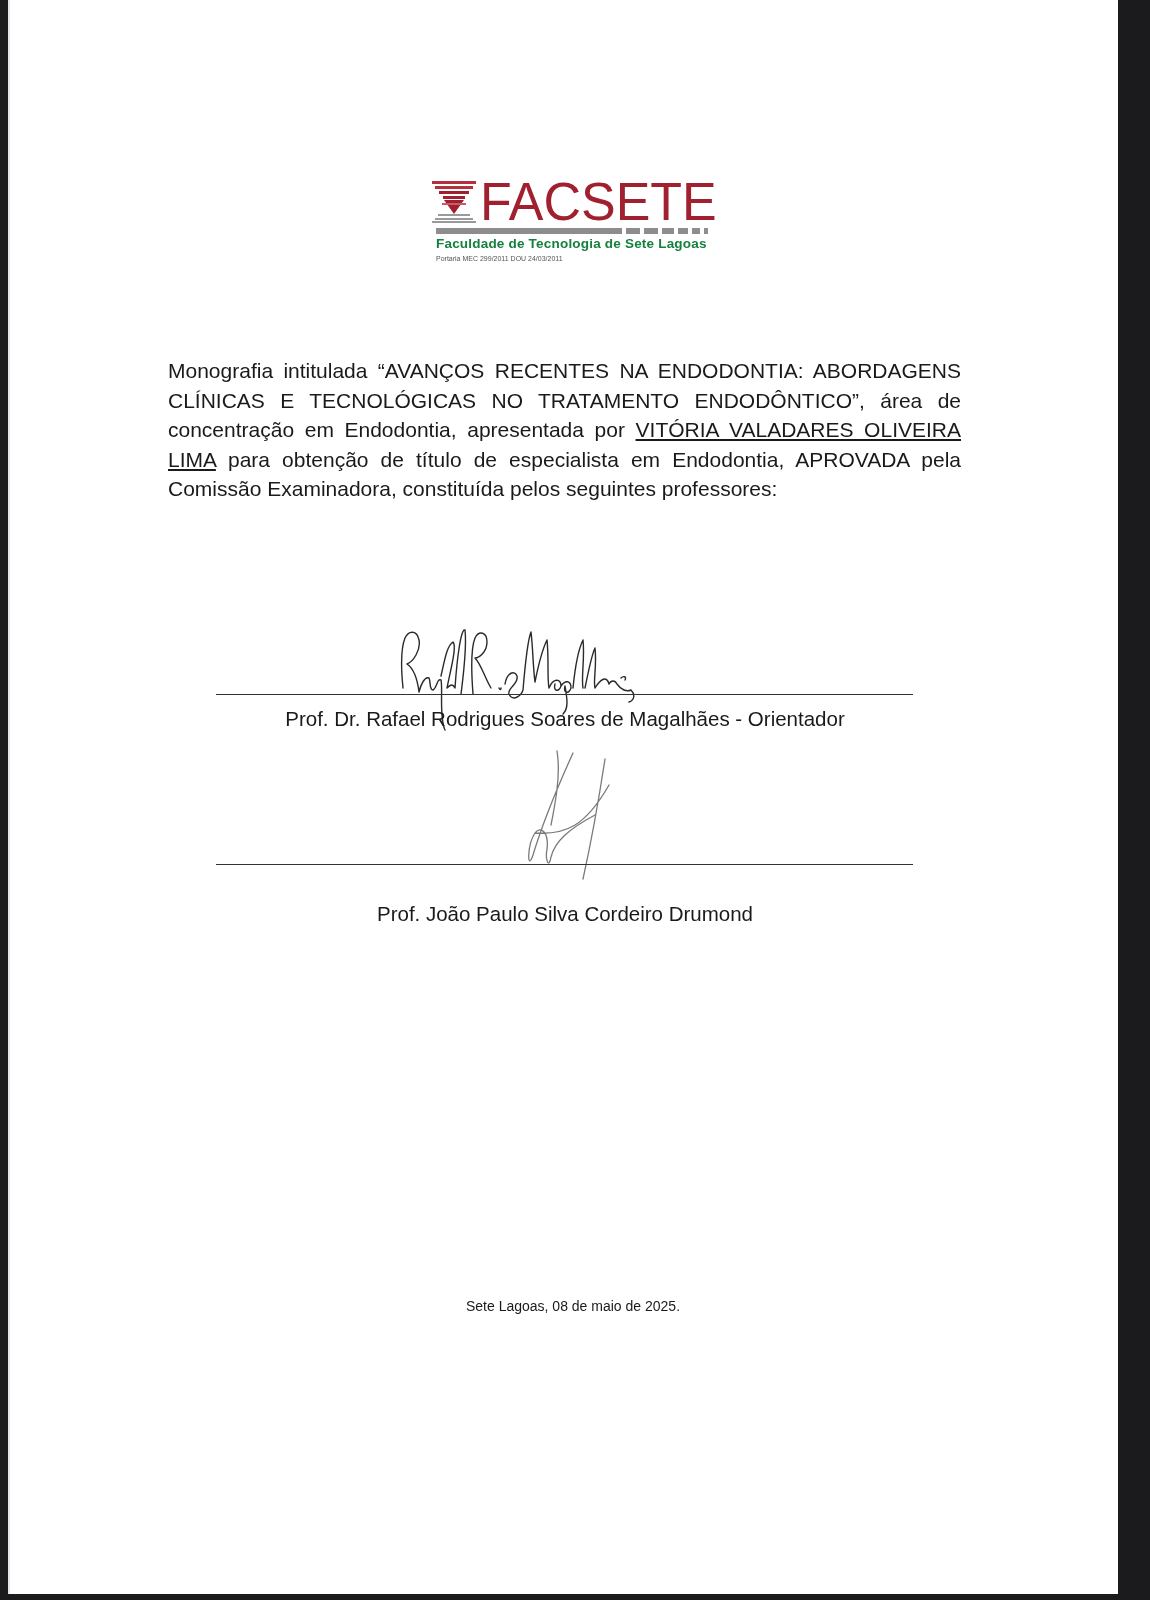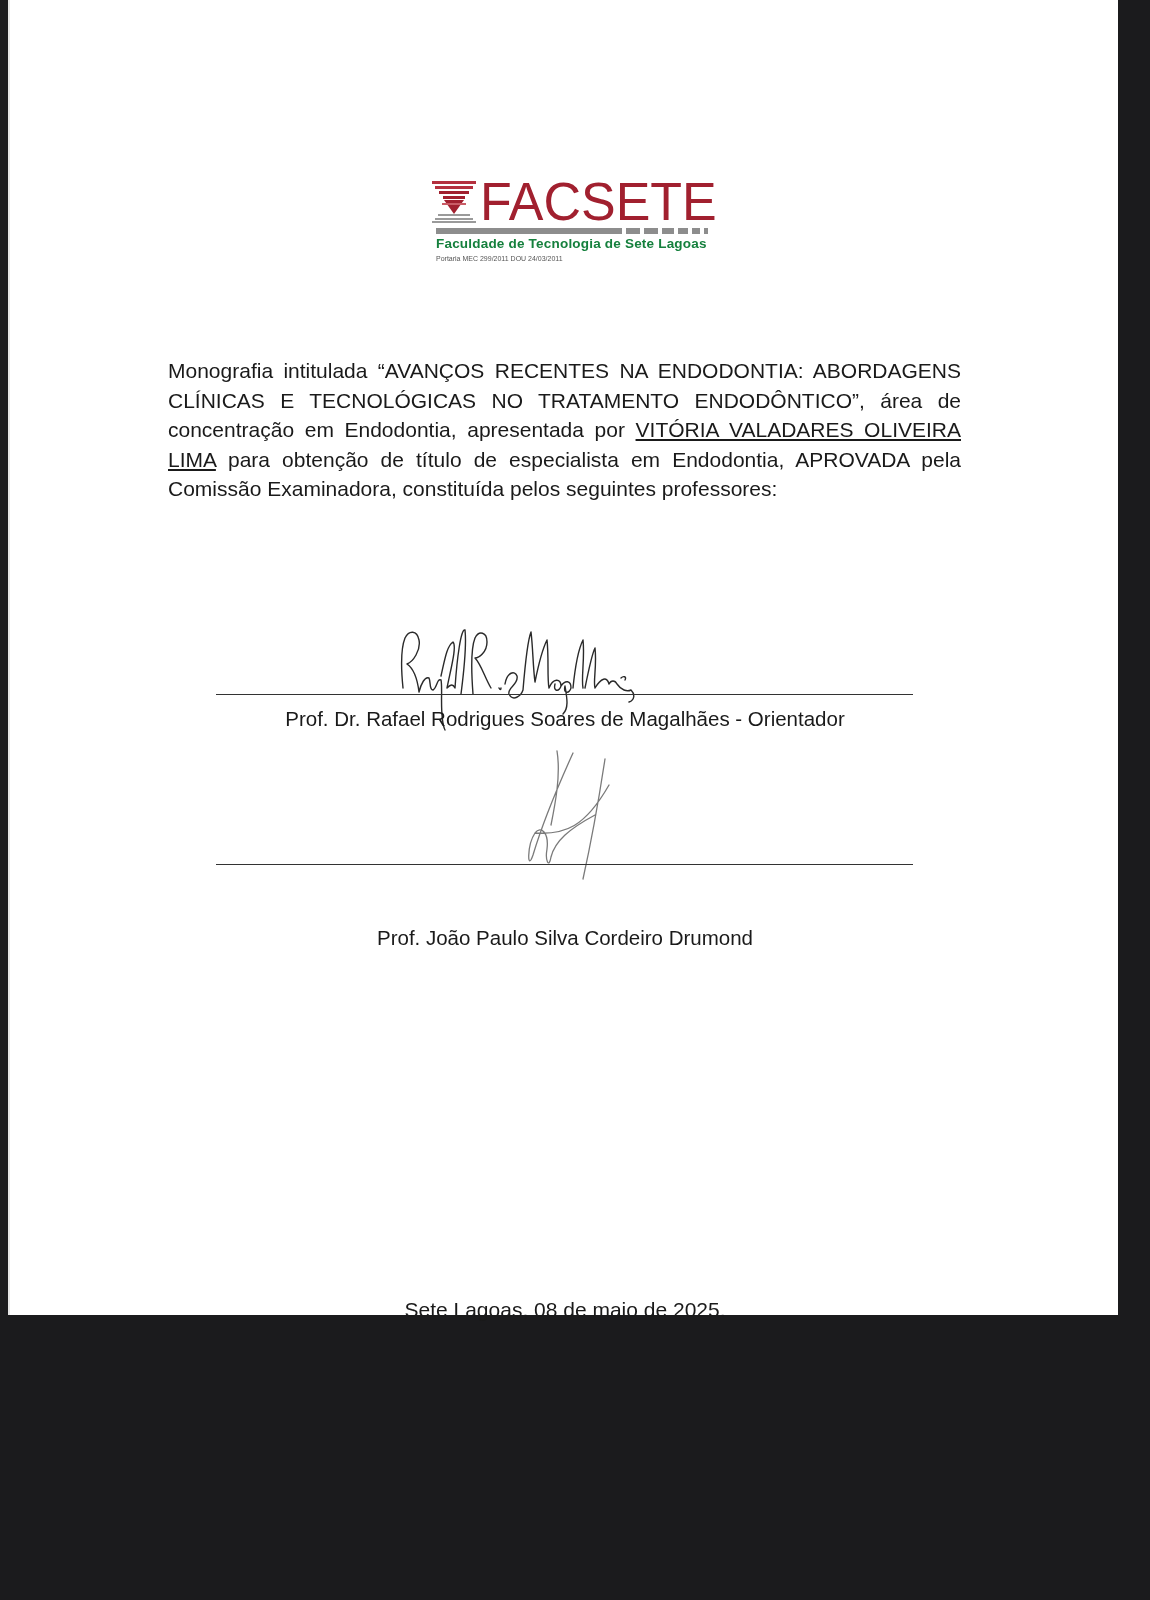--- a/index.html
+++ b/index.html
@@ -6,21 +6,21 @@
   body {
     width: 1150px; height: 1600px;
     background: #1b1b1d;
     position: relative; overflow: hidden;
     font-family: "Liberation Sans", sans-serif;
     color: #1a1a1a;
   }
   .page {
     position: absolute;
     left: 8px; top: 0;
-    width: 1110px; height: 1315px;
+    width: 1110px; height: 1594px;
     background: #ffffff;
     border-left: 2px solid #e6e6e6;
     box-sizing: border-box;
   }
   
   .logo {
     position: absolute; left: 420px; top: 178px;
     width: 290px; height: 95px;
   }
   .logo-mark { position: absolute; left: 2px; top: 3px; width: 44px; height: 42px; }
@@ -53,22 +53,22 @@
   .sig-line {
     position: absolute; height: 0; border-top: 1.6px solid #333;
   }
   .sig-name {
     position: absolute; left: 0; width: 1110px; text-align: center;
     font-size: 20.5px; color: #1a1a1a;
   }
   .signature { position: absolute; }
   .signature path { fill: none; stroke-linecap: round; stroke-linejoin: round; }
   .place-date {
-    position: absolute; left: 0; width: 1110px; text-align: center;
-    top: 1298px; font-size: 21px;
+    position: absolute; left: 8px; width: 1110px; text-align: center;
+    top: 1298px; font-size: 14px;
   }
 </style>
 </head>
 <body>
 
 <div class="page">
 
   <div class="logo">
     <svg class="logo-mark" viewBox="0 0 44 42">
       <g>
@@ -100,16 +100,16 @@
   <svg class="signature" style="left:385px;top:618px;width:280px;height:115px;" viewBox="0 0 280 115">
     <path stroke="#2a2a2a" stroke-width="1.4" d="M8,70 C6,50 6,30 10,20 C14,12 22,12 24,22 C26,32 18,44 12,46 C18,50 22,58 24,74 M24,74 C26,66 30,58 34,60 C36,64 34,72 38,72 C42,70 42,60 46,62 C48,70 44,100 50,112 M46,58 C50,40 52,28 58,24 C62,28 56,50 52,70 C56,66 58,66 60,70 M60,70 C62,40 66,10 70,12 C72,30 68,60 66,76 M78,76 C76,50 76,30 80,20 C84,12 92,14 92,24 C92,34 84,40 80,40 C86,46 90,60 96,70 M104,70 C105,72 106,72 106,70 M110,66 C112,54 120,52 122,58 C124,66 112,70 114,76 C118,84 126,78 128,72 M128,72 C130,48 132,24 136,14 C138,30 138,50 140,64 C144,44 148,30 152,22 C154,40 152,60 154,70 M154,70 C158,60 166,60 166,68 C164,74 158,74 160,66 M166,68 C170,62 176,62 176,70 C174,76 168,76 170,68 C172,80 174,90 168,96 M178,70 C180,50 184,30 188,22 C190,40 186,60 188,70 M190,70 C194,50 198,34 200,30 C202,48 198,64 200,70 C206,60 212,58 214,66 M214,66 C216,62 220,62 222,66 M226,60 C228,58 232,58 230,62 M222,66 C226,72 232,74 236,72 C240,76 240,82 234,84"></path>
   </svg>
   <div class="sig-line" style="left:206px;width:697px;top:694px;"></div>
   <div class="sig-name" style="top:707px;">Prof. Dr. Rafael Rodrigues Soares de Magalhães - Orientador</div>
 
   <svg class="signature" style="left:495px;top:745px;width:130px;height:140px;" viewBox="0 0 130 140">
     <path stroke="#7a7a7a" stroke-width="1.3" d="M68,8 C58,30 40,70 28,110 C22,128 22,100 30,88 C36,80 44,88 42,104 C40,116 44,124 46,112 C50,96 64,84 90,70 M52,6 C56,30 50,60 46,80 M100,14 C96,40 90,80 78,134 M30,88 C60,90 80,82 104,40"></path>
   </svg>
   <div class="sig-line" style="left:206px;width:697px;top:864px;"></div>
-  <div class="sig-name" style="top:926px;">Prof. João Paulo Silva Cordeiro Drumond</div>
+  <div class="sig-name" style="top:902px;">Prof. João Paulo Silva Cordeiro Drumond</div>
 
   <div class="place-date">Sete Lagoas, 08 de maio de 2025.</div>
 </div>
 
 </body></html>

